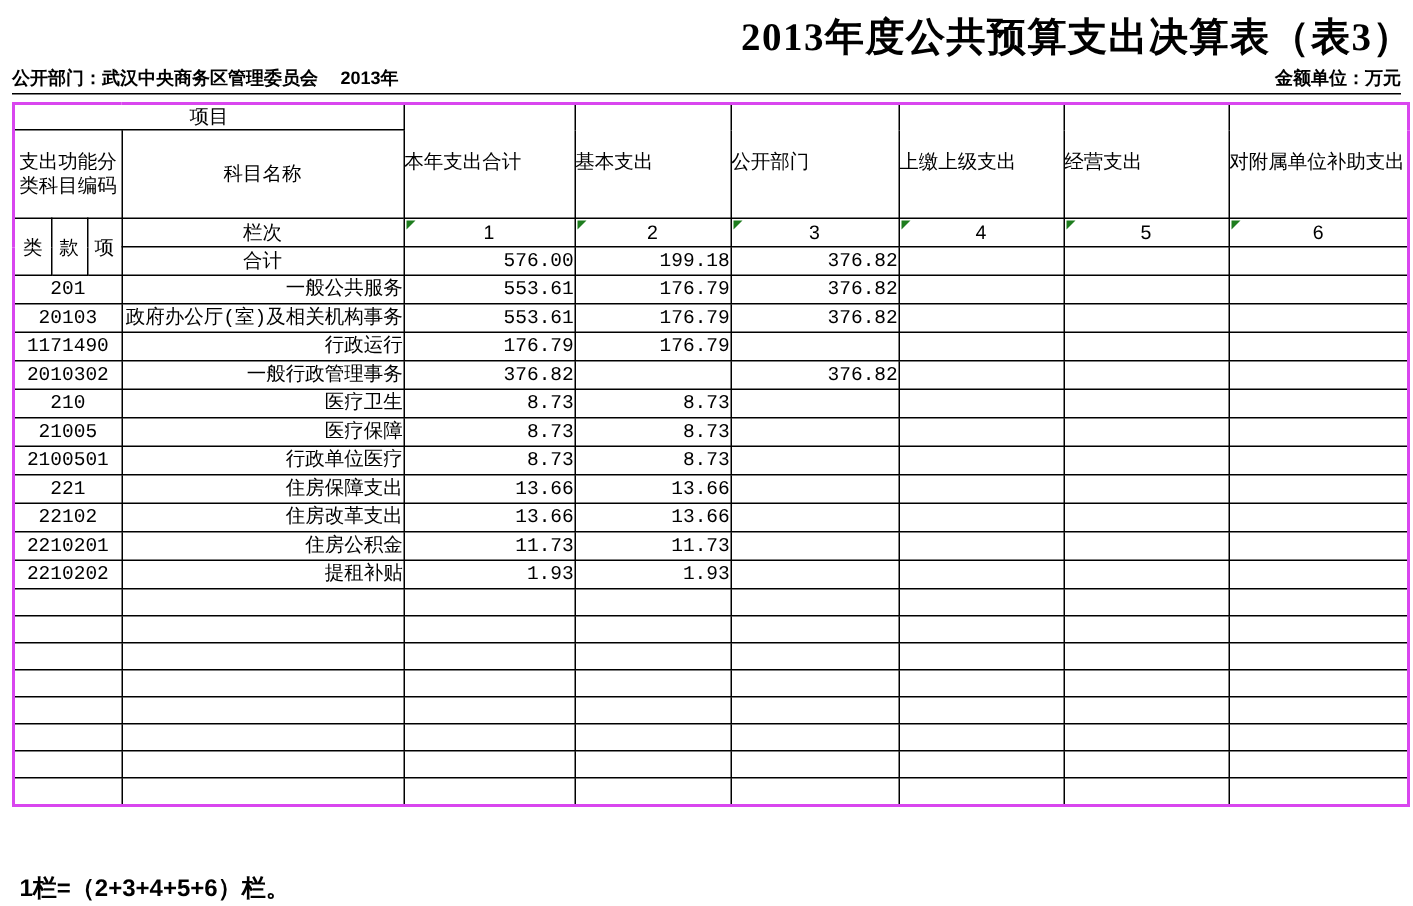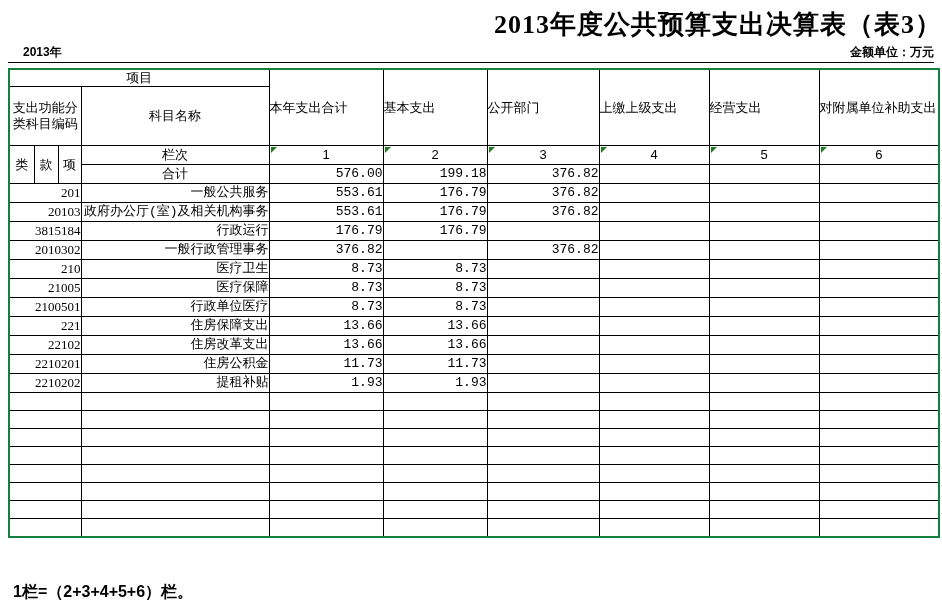--- a/index.html
+++ b/index.html
@@ -16,39 +16,39 @@
     position:absolute;top:47px;left:8px;width:926px;height:16px;
     border-bottom:1px solid #000;font-size:12px;font-weight:bold;
     display:flex;align-items:flex-end;padding-bottom:1px;box-sizing:border-box;
     white-space:nowrap;
   }
   .meta .year{margin-left:15px;}
   .meta .unit{margin-left:auto;}
   table.sheet{
     position:absolute;left:8px;top:68px;width:930px;
     border-collapse:collapse;table-layout:fixed;
-    border:2px solid #15803d;
+    border:2px solid #d946ef;
   }
   table.sheet th, table.sheet td{
     border:1px solid #000;padding:0;font-size:13px;font-weight:normal;
     overflow:hidden;vertical-align:middle;line-height:1.25;
   }
   thead th{border-width:2px;}
   tr.rA{height:16px;}
   tr.rB{height:59px;}
   tr.rC{height:19px;}
   tr.rD{height:19px;}
   tr.data-row{height:19px;}
   tr.empty-row{height:18px;}
   .center{text-align:center;white-space:nowrap;}
   .codehdr{padding:0 9px;white-space:normal;}
   .colhdr{padding:0 10px;white-space:normal;text-align:left;}
   .code{
-    text-align:right;padding-left:3px;white-space:nowrap;
-    font-family:Liberation Serif, serif;font-size:13px;
+    text-align:center;padding-left:3px;white-space:nowrap;
+    font-family:Liberation Mono, monospace;font-size:13px;
   }
   .name{text-align:right;padding-left:3px;white-space:nowrap;font-family:Liberation Mono, monospace;}
   .num{
     text-align:right;padding-right:4px;white-space:nowrap;
     font-family:"Liberation Mono", monospace;font-size:13px;
   }
   .rel{position:relative;}
   .tri{
     position:absolute;top:1px;left:1px;width:0;height:0;
     border-top:6px solid #1e7d1e;border-right:6px solid transparent;
@@ -57,20 +57,21 @@
     position:absolute;top:582px;left:13px;font-size:16px;font-weight:bold;
     white-space:nowrap;
   }
 </style>
 </head>
 <body>
 
 <div class="title">2013年度公共预算支出决算表（表3）</div>
 
 <div class="meta">
+  <span>公开部门：武汉中央商务区管理委员会</span>
   <span class="year">2013年</span>
   <span class="unit">金额单位：万元</span>
 </div>
 
 <table class="sheet">
   <colgroup>
     <col style="width:25px">
       <col style="width:24px">
       <col style="width:23px">
     <col style="width:188px">
@@ -132,21 +133,21 @@
         <td class="code" colspan="3">20103</td>
         <td class="name">政府办公厅(室)及相关机构事务</td>
         <td class="num">553.61</td>
         <td class="num">176.79</td>
         <td class="num">376.82</td>
         <td class="num"></td>
         <td class="num"></td>
         <td class="num"></td>
       </tr>
       <tr class="data-row">
-        <td class="code" colspan="3">3815184</td>
+        <td class="code" colspan="3">1171490</td>
         <td class="name">行政运行</td>
         <td class="num">176.79</td>
         <td class="num">176.79</td>
         <td class="num"></td>
         <td class="num"></td>
         <td class="num"></td>
         <td class="num"></td>
       </tr>
       <tr class="data-row">
         <td class="code" colspan="3">2010302</td>

